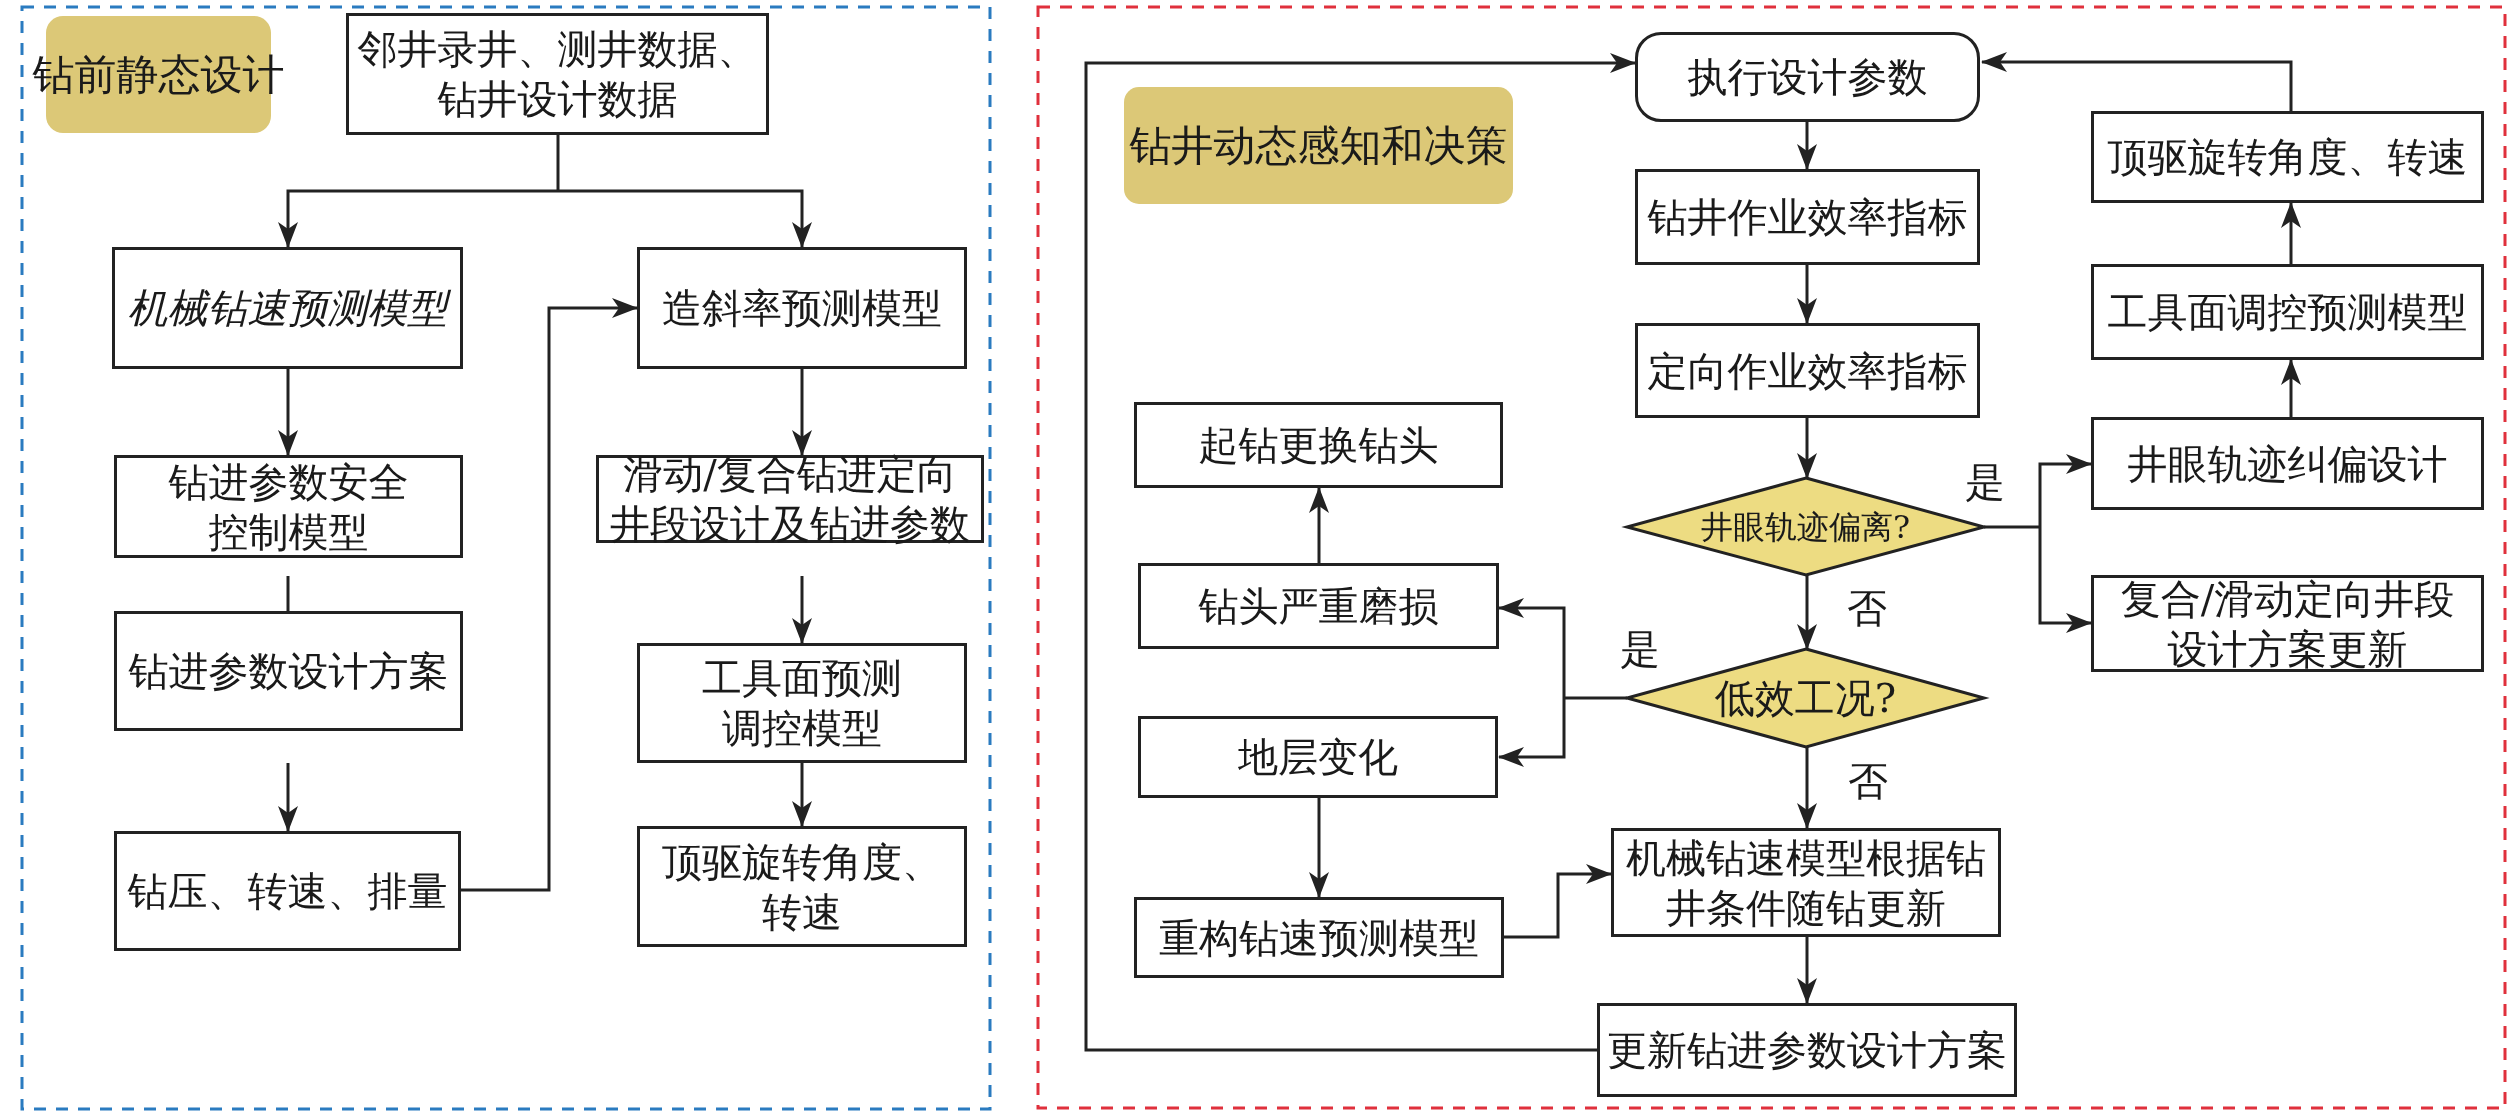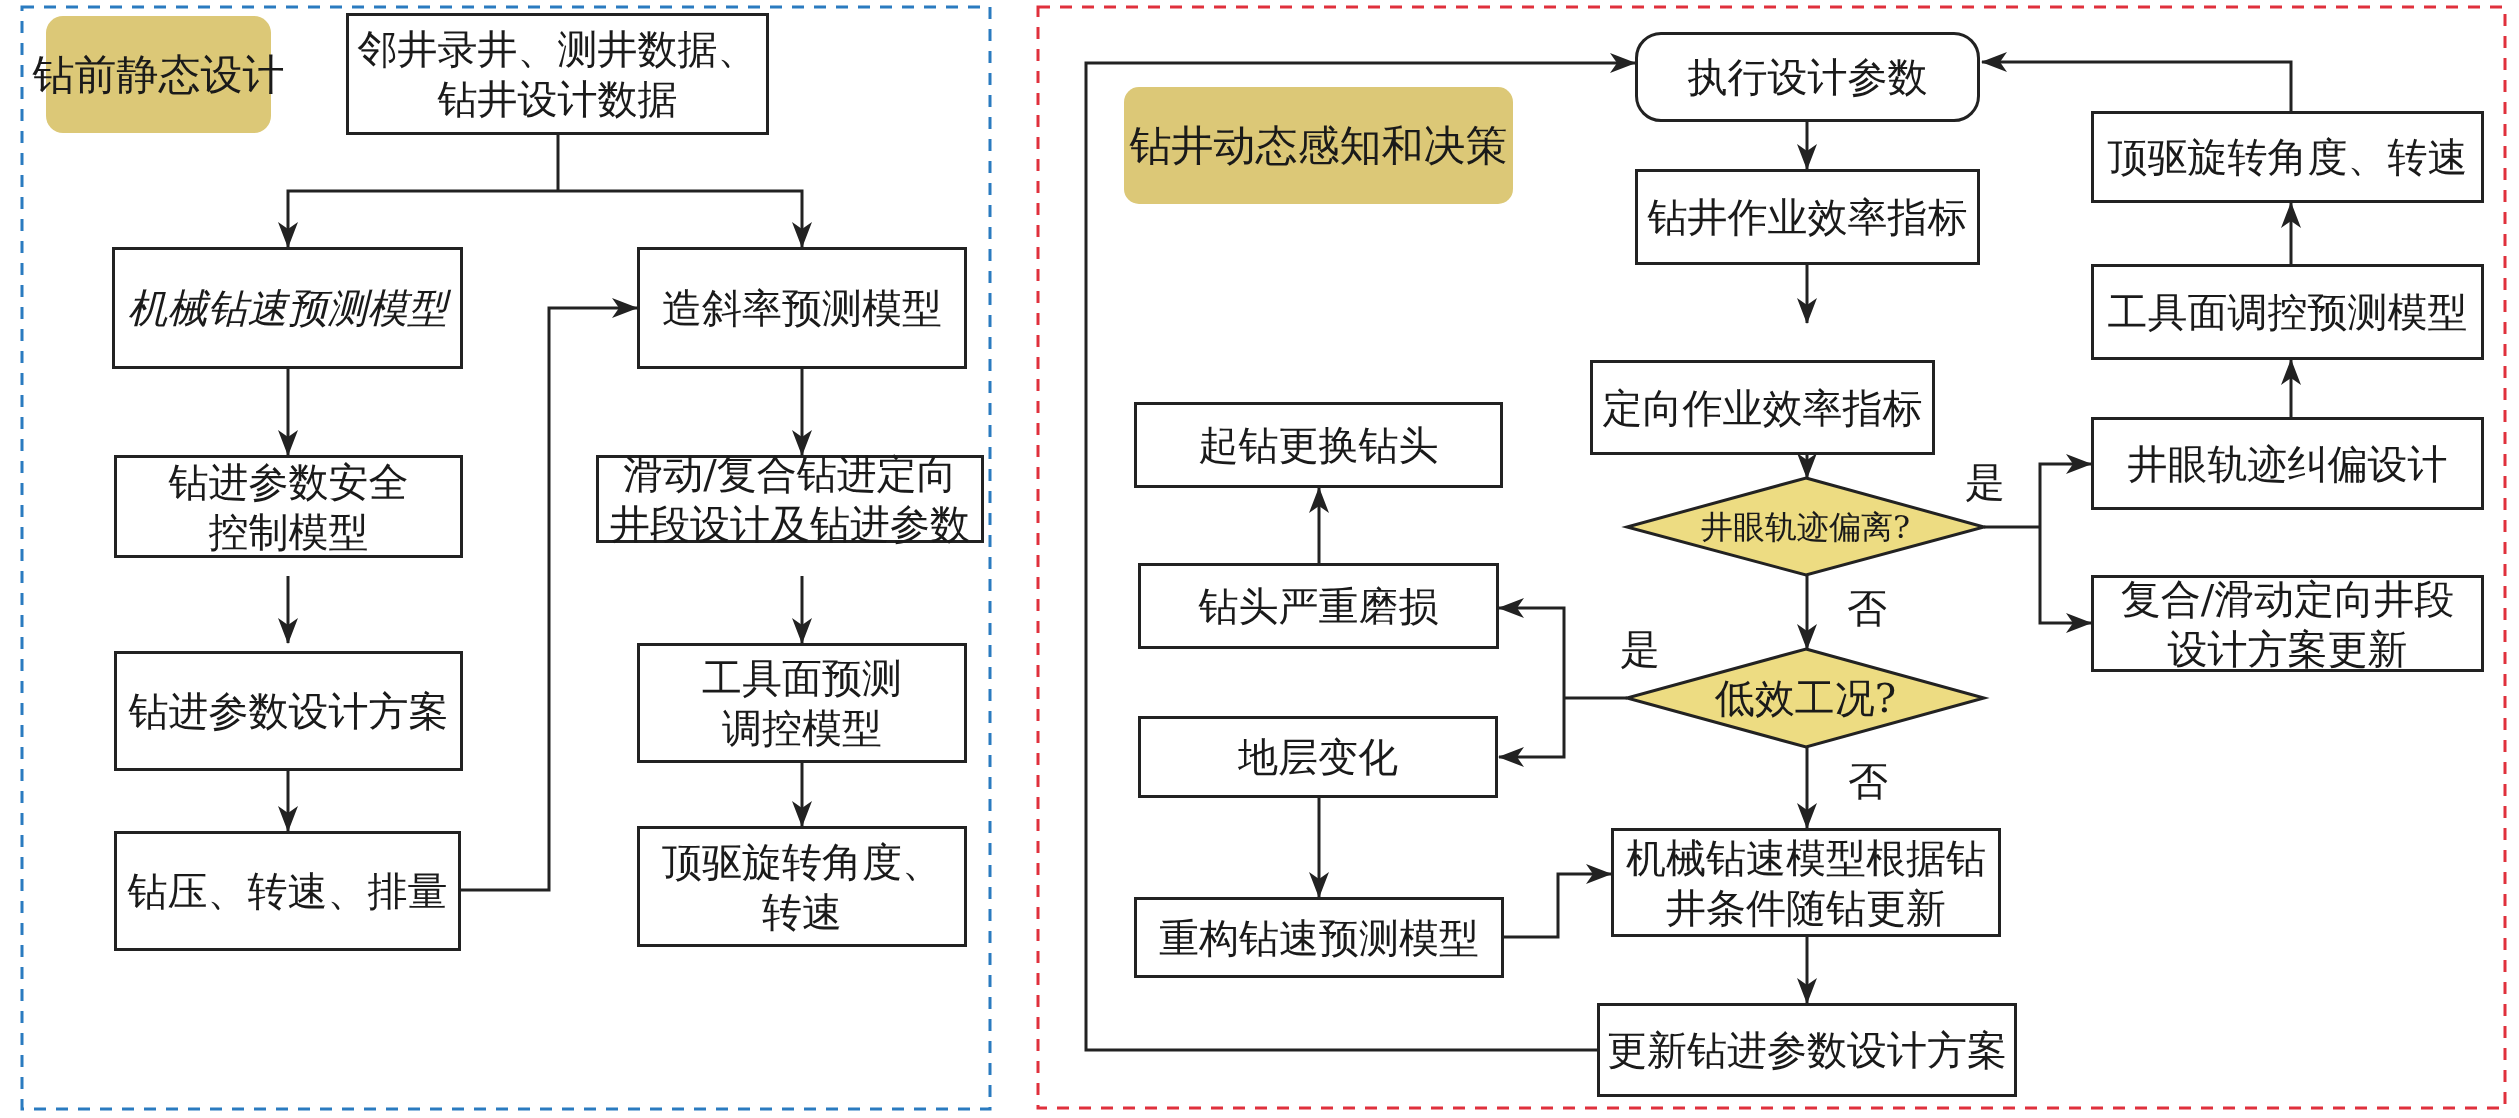--- a/index.html
+++ b/index.html
@@ -39,30 +39,30 @@
 
   
   #tag-left  { left: 46px;   top: 16px; width: 225px; height: 117px; border-radius: 17px; }
   #tag-right { left: 1124px; top: 87px; width: 389px; height: 117px; border-radius: 15px; }
 
   
   #n-offset   { left: 346px; top: 13px;  width: 423px; height: 122px; }
   #n-rop      { left: 112px; top: 247px; width: 351px; height: 122px; font-style: italic; }
   #n-build    { left: 637px; top: 247px; width: 330px; height: 122px; }
   #n-safety   { left: 114px; top: 455px; width: 349px; height: 103px; }
-  #n-plan     { left: 114px; top: 651px; width: 349px; height: 120px; }
+  #n-plan     { left: 114px; top: 611px; width: 349px; height: 120px; }
   #n-wob      { left: 114px; top: 831px; width: 347px; height: 120px; }
   #n-sliding  { left: 596px; top: 455px; width: 388px; height: 88px; justify-content: center; }
   #n-toolface { left: 637px; top: 643px; width: 330px; height: 120px; }
   #n-topdrive { left: 637px; top: 826px; width: 330px; height: 121px; }
 
   
   #n-exec       { left: 1635px; top: 32px;   width: 345px; height: 90px; border-radius: 26px; }
   #n-drilleff   { left: 1635px; top: 169px;  width: 345px; height: 96px; }
-  #n-direff     { left: 1590px; top: 323px;  width: 345px; height: 95px; margin-top: 37px; }
+  #n-direff     { left: 1635px; top: 323px;  width: 345px; height: 95px; }
   #n-topdrive2  { left: 2091px; top: 111px;  width: 393px; height: 92px; }
   #n-tfctrl     { left: 2091px; top: 264px;  width: 393px; height: 96px; }
   #n-trajcorr   { left: 2091px; top: 417px;  width: 393px; height: 93px; }
   #n-secupdate  { left: 2091px; top: 575px;  width: 393px; height: 97px; }
   #n-trip       { left: 1134px; top: 402px;  width: 369px; height: 86px; }
   #n-bitwear    { left: 1138px; top: 563px;  width: 361px; height: 86px; }
   #n-formation  { left: 1138px; top: 716px;  width: 360px; height: 82px; }
   #n-rebuild    { left: 1134px; top: 897px;  width: 370px; height: 81px; }
   #n-ropupdate  { left: 1611px; top: 828px;  width: 390px; height: 109px; }
   #n-updplan    { left: 1597px; top: 1003px; width: 420px; height: 94px; }

